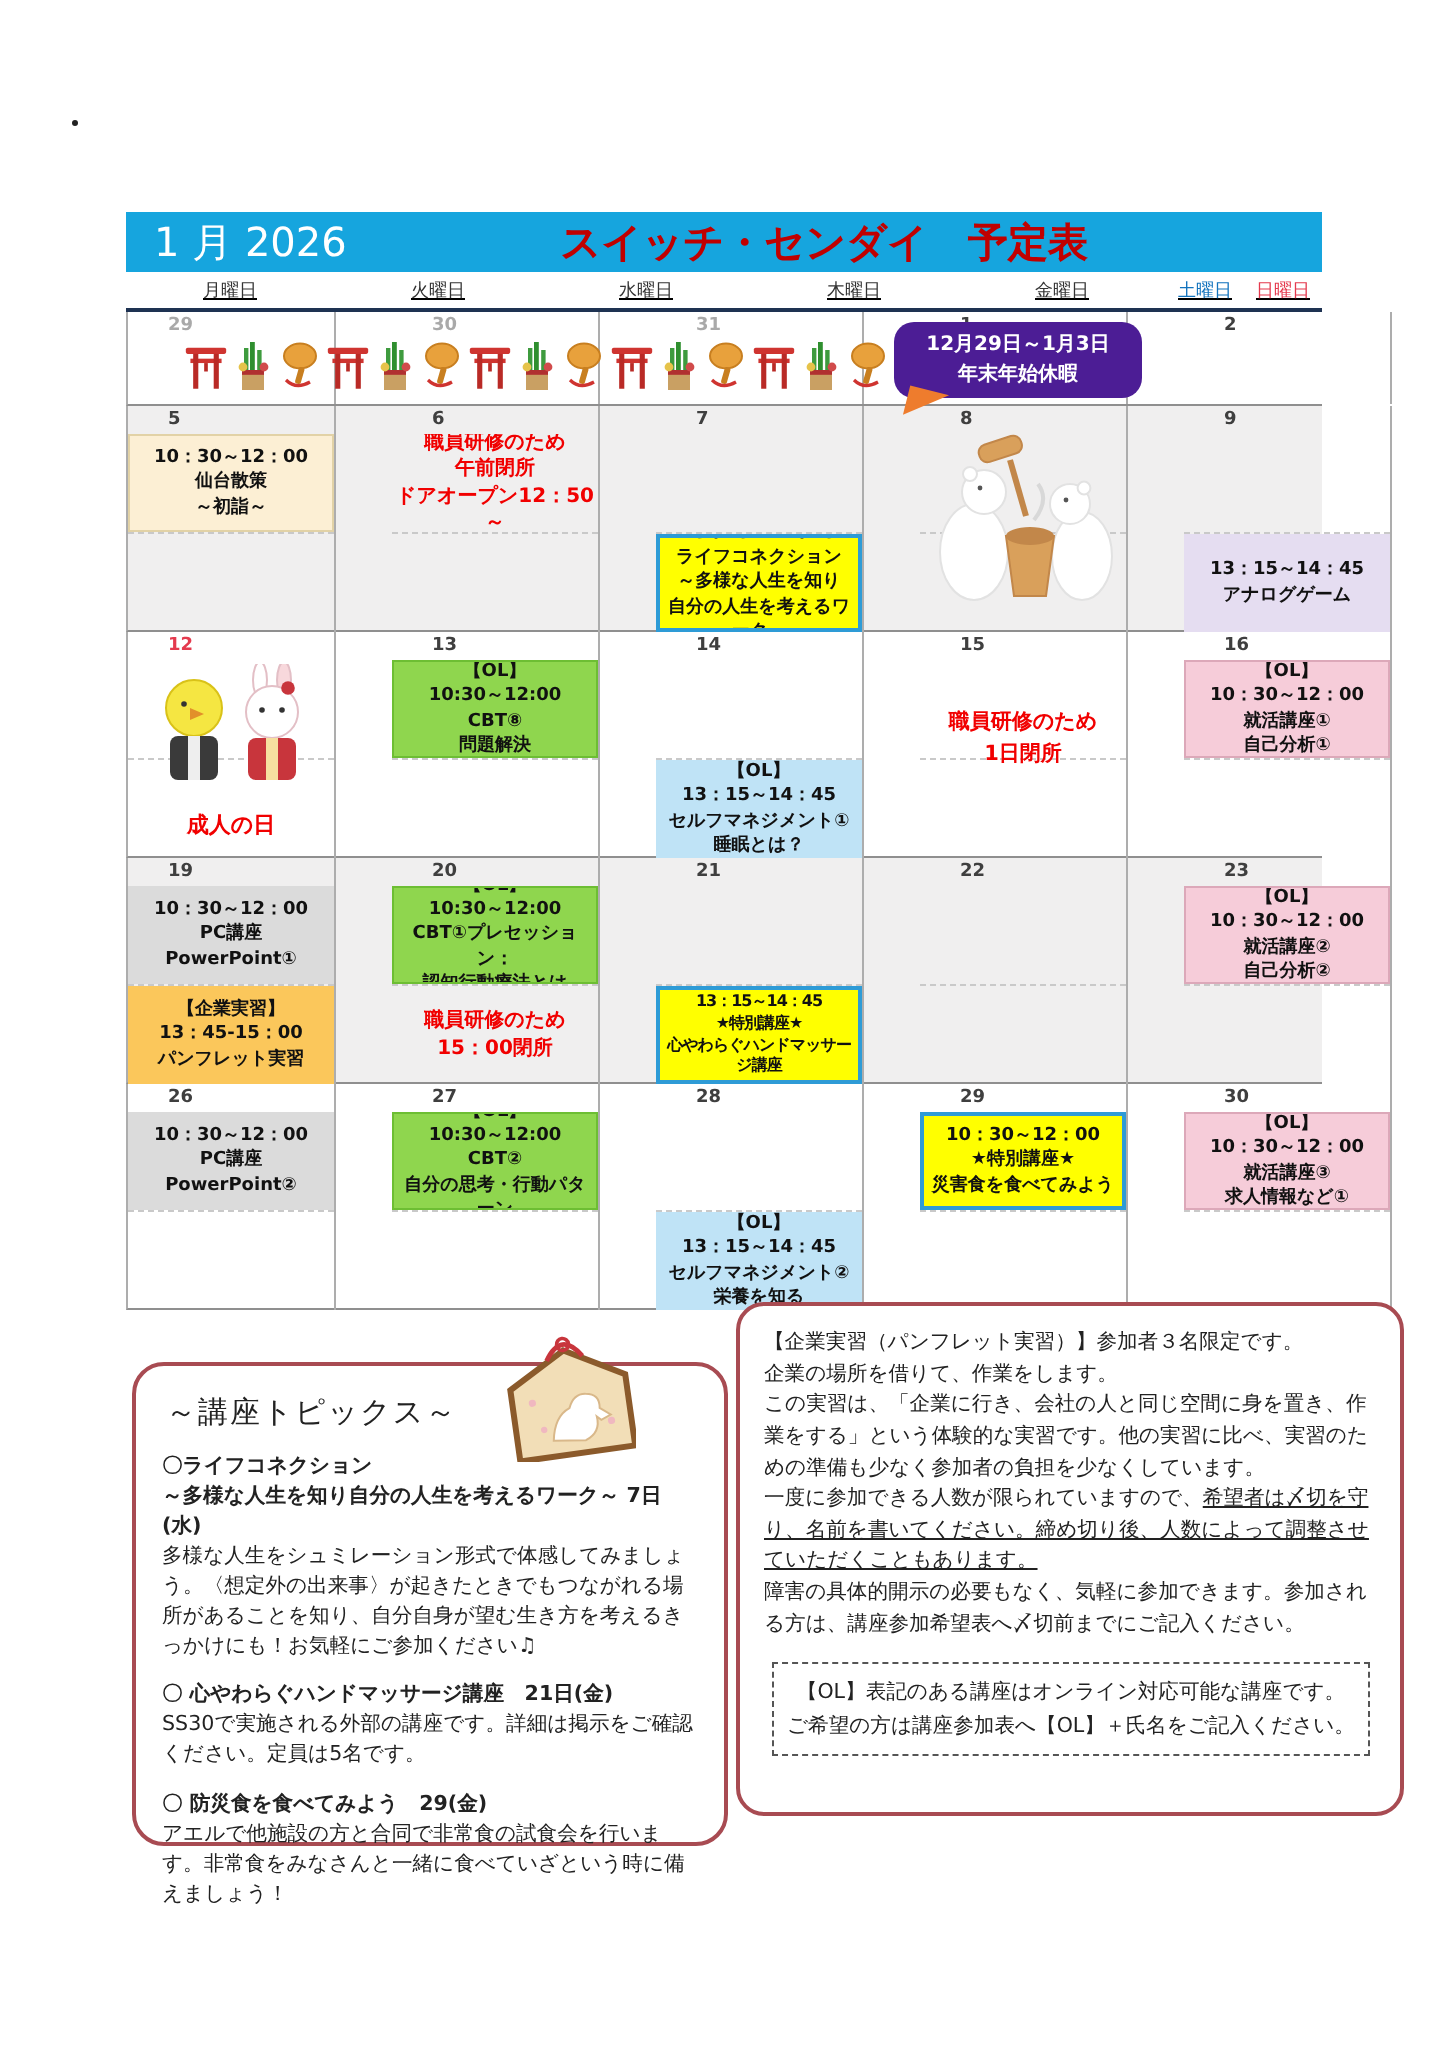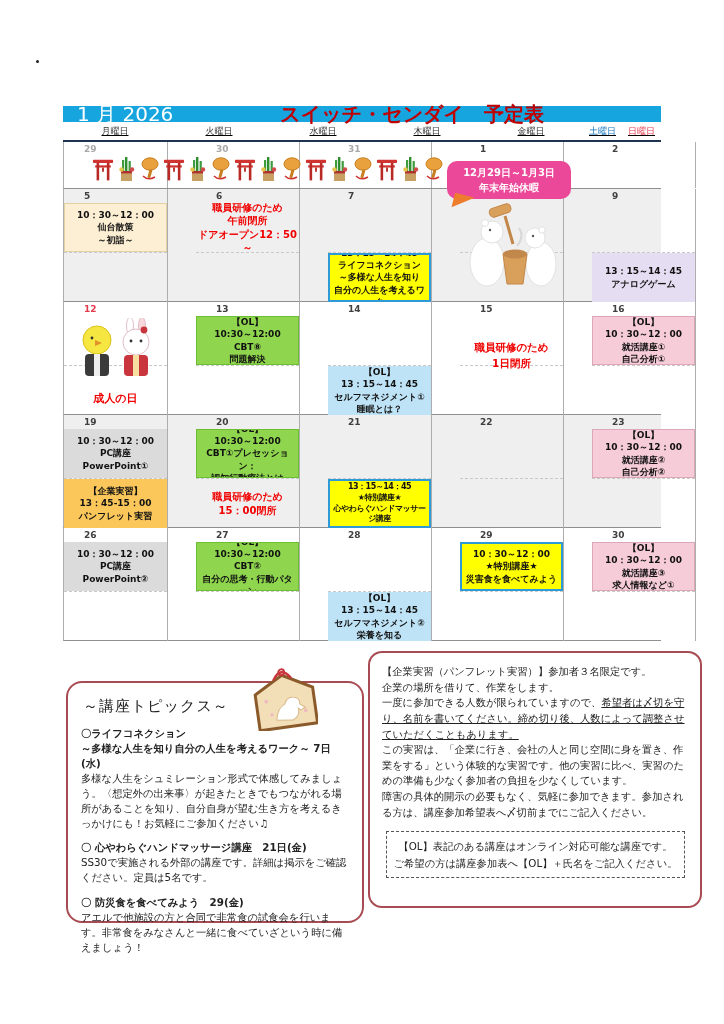--- a/index.html
+++ b/index.html
@@ -2,21 +2,21 @@
 <html><head>
 <meta charset="utf-8">
 <style>
   html,body{margin:0;padding:0;background:#fff;}
   .page{position:relative;width:724px;height:1024px;background:#fff;overflow:hidden;
         font-family:"DejaVu Sans",sans-serif;}
   .stray-dot{position:absolute;left:36px;top:60px;width:3px;height:3px;background:#222;border-radius:50%;}
 
   
   .calendar{position:absolute;left:63px;top:106px;width:598px;}
-  .titlebar{display:flex;align-items:center;height:16px;background:#16A5DE;}
+  .titlebar{display:flex;align-items:center;height:30px;background:#16A5DE;}
   .month{color:#fff;font-size:20px;padding-left:14px;white-space:nowrap;}
   .cal-title{flex:1;text-align:center;color:#C00000;font-weight:bold;font-size:20px;padding-right:10px;white-space:nowrap;}
   .dayhdr{display:grid;grid-template-columns:104px 104px 104px 104px 104px 39px 39px;
           height:18px;border-bottom:2px solid #1E3252;align-items:center;text-decoration:underline;}
   .dh{font-size:9px;color:#333;text-align:center;}
   .dh.sat{color:#1273BE;} .dh.sun{color:#E43A4E;}
 
   .week{display:grid;grid-template-columns:104px 104px 104px 104px 104px 39px 39px;
         border-left:1px solid #ADADAD;border-bottom:1.5px solid #8F8F8F;position:relative;gap:28px;}
   .week.w1{height:46px;}
@@ -43,21 +43,21 @@
   .rednote{background:transparent;border:none;color:#F10000;font-size:10px;}
   .rednote-mid{position:absolute;left:0;right:0;top:38px;text-align:center;color:#F10000;
                font-weight:bold;font-size:10.5px;line-height:1.5;}
   .holiday{position:absolute;left:0;right:0;bottom:9px;text-align:center;color:#F10000;
            font-weight:bold;font-size:11px;}
 
   .deco{position:absolute;left:28px;top:14px;display:flex;gap:3px;align-items:flex-end;}
   .deco svg{display:block;}
   .cell-illu{position:absolute;left:0;top:13px;}
 
-  .callout{position:absolute;left:384px;top:55px;width:124px;height:38px;background:#ec4899;
+  .callout{position:absolute;left:384px;top:55px;width:124px;height:38px;background:#4c1d95;
            border-radius:10px;color:#fff;font-weight:bold;font-size:10px;line-height:1.55;
            display:flex;flex-direction:column;justify-content:center;text-align:center;z-index:5;}
   .callout .tail{position:absolute;left:6px;bottom:-11px;width:0;height:0;
            border-top:15px solid #EE7C2D;border-right:20px solid transparent;transform:rotate(14deg);}
 
   
   .topics{position:absolute;left:66px;top:656px;width:298px;height:242px;border:2px solid #A84B52;
           border-radius:16px;box-sizing:border-box;padding:12px 13px 8px 13px;background:#fff;margin-top:25px;}
   .t-title{font-size:15px;color:#222;letter-spacing:1px;margin:2px 0 10px 2px;}
   .t-h{font-size:10.3px;font-weight:bold;color:#222;line-height:1.45;}
@@ -471,21 +471,21 @@
     <div class="t-b">多様な人生をシュミレーション形式で体感してみましょう。〈想定外の出来事〉が起きたときでもつながれる場所があることを知り、自分自身が望む生き方を考えるきっかけにも！お気軽にご参加ください♫</div>
     <div class="t-h sp">〇 心やわらぐハンドマッサージ講座　21日(金)</div>
     <div class="t-b">SS30で実施される外部の講座です。詳細は掲示をご確認ください。定員は5名です。</div>
     <div class="t-h sp">〇 防災食を食べてみよう　29(金)</div>
     <div class="t-b">アエルで他施設の方と合同で非常食の試食会を行います。非常食をみなさんと一緒に食べていざという時に備えましょう！</div>
   </div>
 
   <div class="notes">
     <div class="n-p">【企業実習（パンフレット実習）】参加者３名限定です。</div>
     <div class="n-p">企業の場所を借りて、作業をします。</div>
+    <div class="n-p">この実習は、「企業に行き、会社の人と同じ空間に身を置き、作業をする」という体験的な実習です。他の実習に比べ、実習のための準備も少なく参加者の負担を少なくしています。</div>
     <div class="n-p"><span>一度に参加できる人数が限られていますので、</span><span class="u">希望者は〆切を守り、名前を書いてください。締め切り後、人数によって調整させていただくこともあります。</span></div>
-    <div class="n-p">この実習は、「企業に行き、会社の人と同じ空間に身を置き、作業をする」という体験的な実習です。他の実習に比べ、実習のための準備も少なく参加者の負担を少なくしています。</div>
     <div class="n-p">障害の具体的開示の必要もなく、気軽に参加できます。参加される方は、講座参加希望表へ〆切前までにご記入ください。</div>
     <div class="ol-note">
       <div>【OL】表記のある講座はオンライン対応可能な講座です。</div>
       <div>ご希望の方は講座参加表へ【OL】＋氏名をご記入ください。</div>
     </div>
   </div>
 </div>
 
 </body></html>

